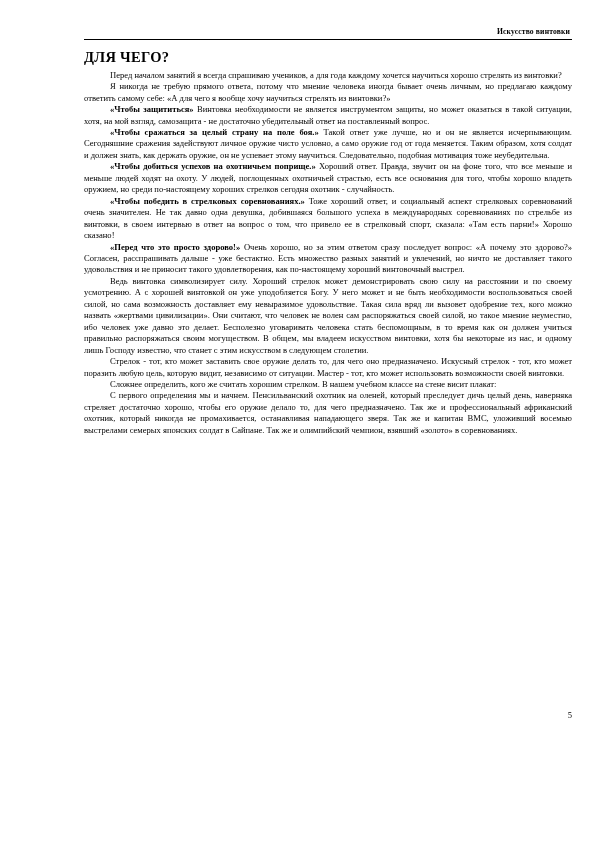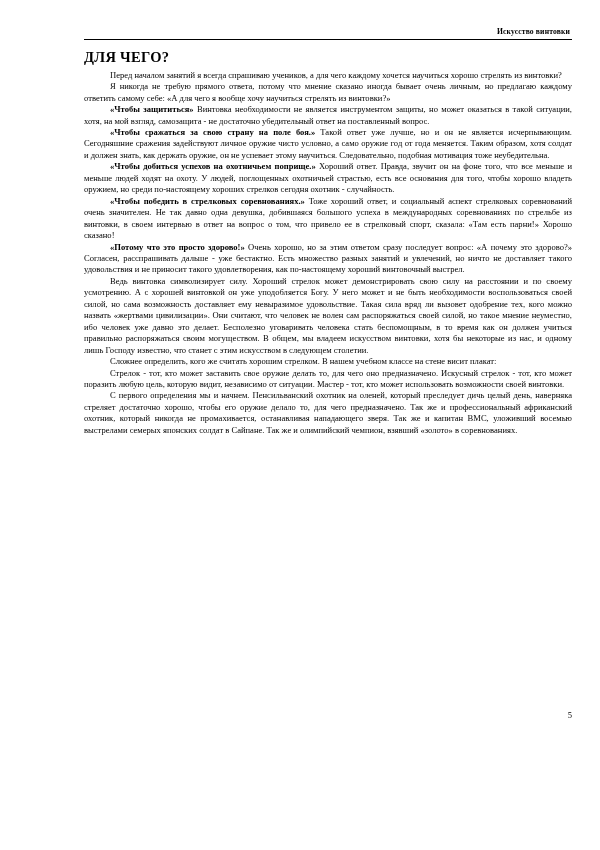--- a/index.html
+++ b/index.html
@@ -79,40 +79,40 @@
 
 <div class="page">
 
   <div class="running-header">Искусство винтовки</div>
   <hr class="header-rule">
 
   <div class="doc-title">ДЛЯ ЧЕГО?</div>
 
   <div class="body-text">
 
-    <p><span class="lead"></span><span>Перед началом занятий я всегда спрашиваю учеников, а для чего каждому хочется научиться хорошо стрелять из винтовки?</span></p>
+    <p><span class="lead"></span><span>Перед началом занятий я всегда спрашиваю учеников, а для года каждому хочется научиться хорошо стрелять из винтовки?</span></p>
 
-    <p><span class="lead"></span><span>Я никогда не требую прямого ответа, потому что мнение сказано иногда бывает очень личным, но предлагаю каждому ответить самому себе: «А для чего я вообще хочу научиться стрелять из винтовки?»</span></p>
+    <p><span class="lead"></span><span>Я никогда не требую прямого ответа, потому что мнение человека иногда бывает очень личным, но предлагаю каждому ответить самому себе: «А для чего я вообще хочу научиться стрелять из винтовки?»</span></p>
 
     <p><span class="lead">«Чтобы защититься»</span><span> Винтовка необходимости не является инструментом защиты, но может оказаться в такой ситуации, хотя, на мой взгляд, самозащита - не достаточно убедительный ответ на поставленный вопрос.</span></p>
 
-    <p><span class="lead">«Чтобы сражаться за свою страну на поле боя.»</span><span> Такой ответ уже лучше, но и он не является исчерпывающим. Сегодняшние сражения задействуют личное оружие чисто условно, а само оружие год от года меняется. Таким образом, хотя солдат и должен знать, как держать оружие, он не успевает этому научиться. Следовательно, подобная мотивация тоже неубедительна.</span></p>
+    <p><span class="lead">«Чтобы сражаться за целый страну на поле боя.»</span><span> Такой ответ уже лучше, но и он не является исчерпывающим. Сегодняшние сражения задействуют личное оружие чисто условно, а само оружие год от года меняется. Таким образом, хотя солдат и должен знать, как держать оружие, он не успевает этому научиться. Следовательно, подобная мотивация тоже неубедительна.</span></p>
 
     <p><span class="lead">«Чтобы добиться успехов на охотничьем поприще.»</span><span> Хороший ответ. Правда, звучит он на фоне того, что все меньше и меньше людей ходят на охоту. У людей, поглощенных охотничьей страстью, есть все основания для того, чтобы хорошо владеть оружием, но среди по-настоящему хороших стрелков сегодня охотник - случайность.</span></p>
 
     <p><span class="lead">«Чтобы победить в стрелковых соревнованиях.»</span><span> Тоже хороший ответ, и социальный аспект стрелковых соревнований очень значителен. Не так давно одна девушка, добившаяся большого успеха в международных соревнованиях по стрельбе из винтовки, в своем интервью в ответ на вопрос о том, что привело ее в стрелковый спорт, сказала: «Там есть парни!» Хорошо сказано!</span></p>
 
-    <p><span class="lead">«Потому что это просто здорово!»</span><span> Очень хорошо, но за этим ответом сразу последует вопрос: «А почему это здорово?» Согласен, расспрашивать дальше - уже бестактно. Есть множество разных занятий и увлечений, но ничто не доставляет такого удовольствия и не приносит такого удовлетворения, как по-настоящему хороший винтовочный выстрел.</span></p>
+    <p><span class="lead">«Перед что это просто здорово!»</span><span> Очень хорошо, но за этим ответом сразу последует вопрос: «А почему это здорово?» Согласен, расспрашивать дальше - уже бестактно. Есть множество разных занятий и увлечений, но ничто не доставляет такого удовольствия и не приносит такого удовлетворения, как по-настоящему хороший винтовочный выстрел.</span></p>
 
     <p><span class="lead"></span><span>Ведь винтовка символизирует силу. Хороший стрелок может демонстрировать свою силу на расстоянии и по своему усмотрению. А с хорошей винтовкой он уже уподобляется Богу. У него может и не быть необходимости воспользоваться своей силой, но сама возможность доставляет ему невыразимое удовольствие. Такая сила вряд ли вызовет одобрение тех, кого можно назвать «жертвами цивилизации». Они считают, что человек не волен сам распоряжаться своей силой, но такое мнение неуместно, ибо человек уже давно это делает. Бесполезно уговаривать человека стать беспомощным, в то время как он должен учиться правильно распоряжаться своим могуществом. В общем, мы владеем искусством винтовки, хотя бы некоторые из нас, и одному лишь Господу известно, что станет с этим искусством в следующем столетии.</span></p>
 
 
+    <p><span>Стрелок - тот, кто может заставить свое оружие делать то, для чего оно предназначено. Искусный стрелок - тот, кто может поразить любую цель, которую видит, независимо от ситуации. Мастер - тот, кто может использовать возможности своей винтовки.</span></p>
+
     <p><span>Сложнее определить, кого же считать хорошим стрелком. В нашем учебном классе на стене висит плакат:</span></p>
-
-    <p><span>Стрелок - тот, кто может заставить свое оружие делать то, для чего оно предназначено. Искусный стрелок - тот, кто может поразить любую цель, которую видит, независимо от ситуации. Мастер - тот, кто может использовать возможности своей винтовки.</span></p>
 
     <p><span>С первого определения мы и начнем. Пенсильванский охотник на оленей, который преследует дичь целый день, наверняка стреляет достаточно хорошо, чтобы его оружие делало то, для чего предназначено. Так же и профессиональный африканский охотник, который никогда не промахивается, останавливая нападающего зверя. Так же и капитан ВМС, уложивший восемью выстрелами семерых японских солдат в Сайпане. Так же и олимпийский чемпион, взявший «золото» в соревнованиях.</span></p>
 
   </div>
 
   <div class="page-number">5</div>
 
 </div>
 
 </body></html>

